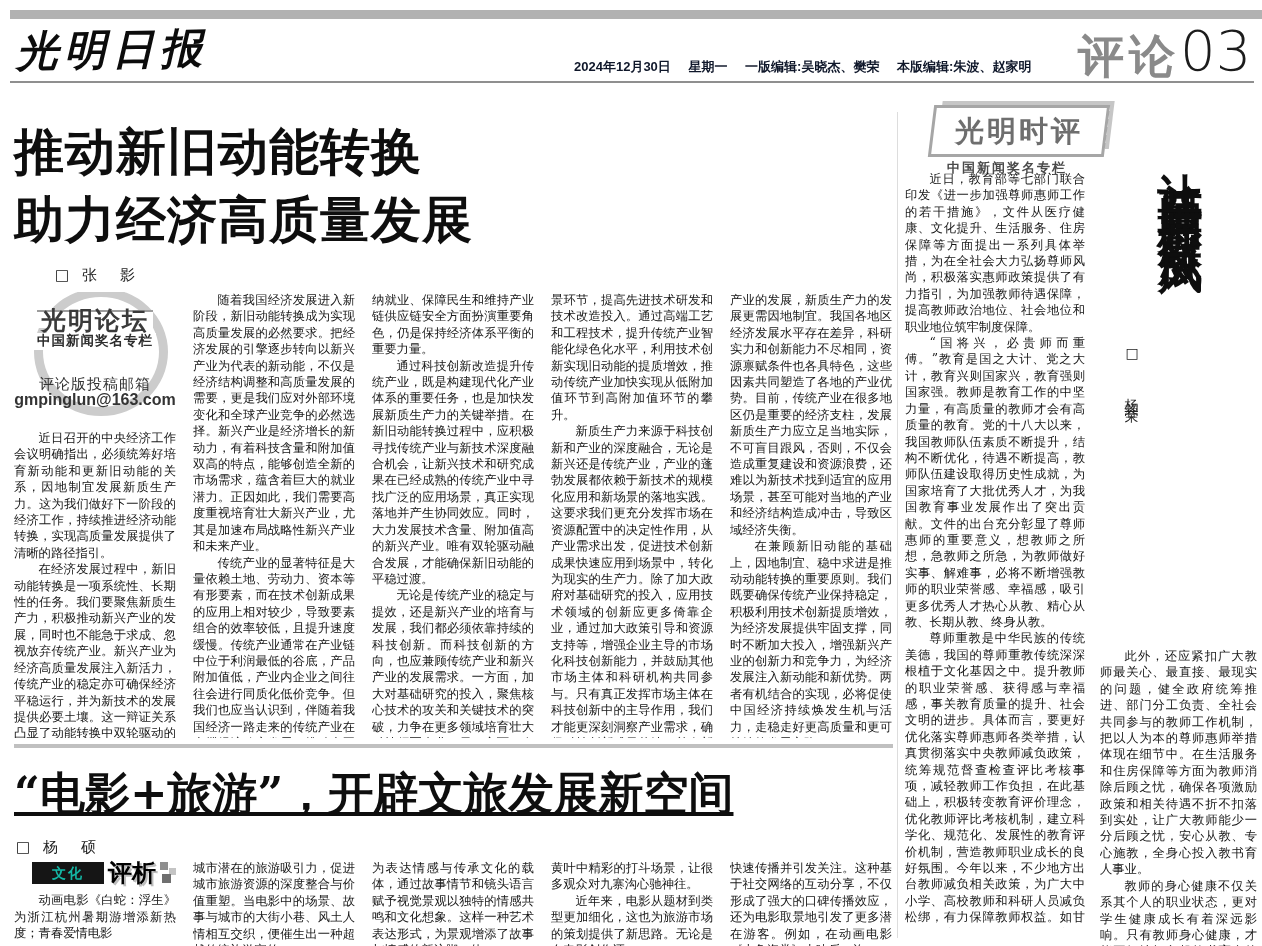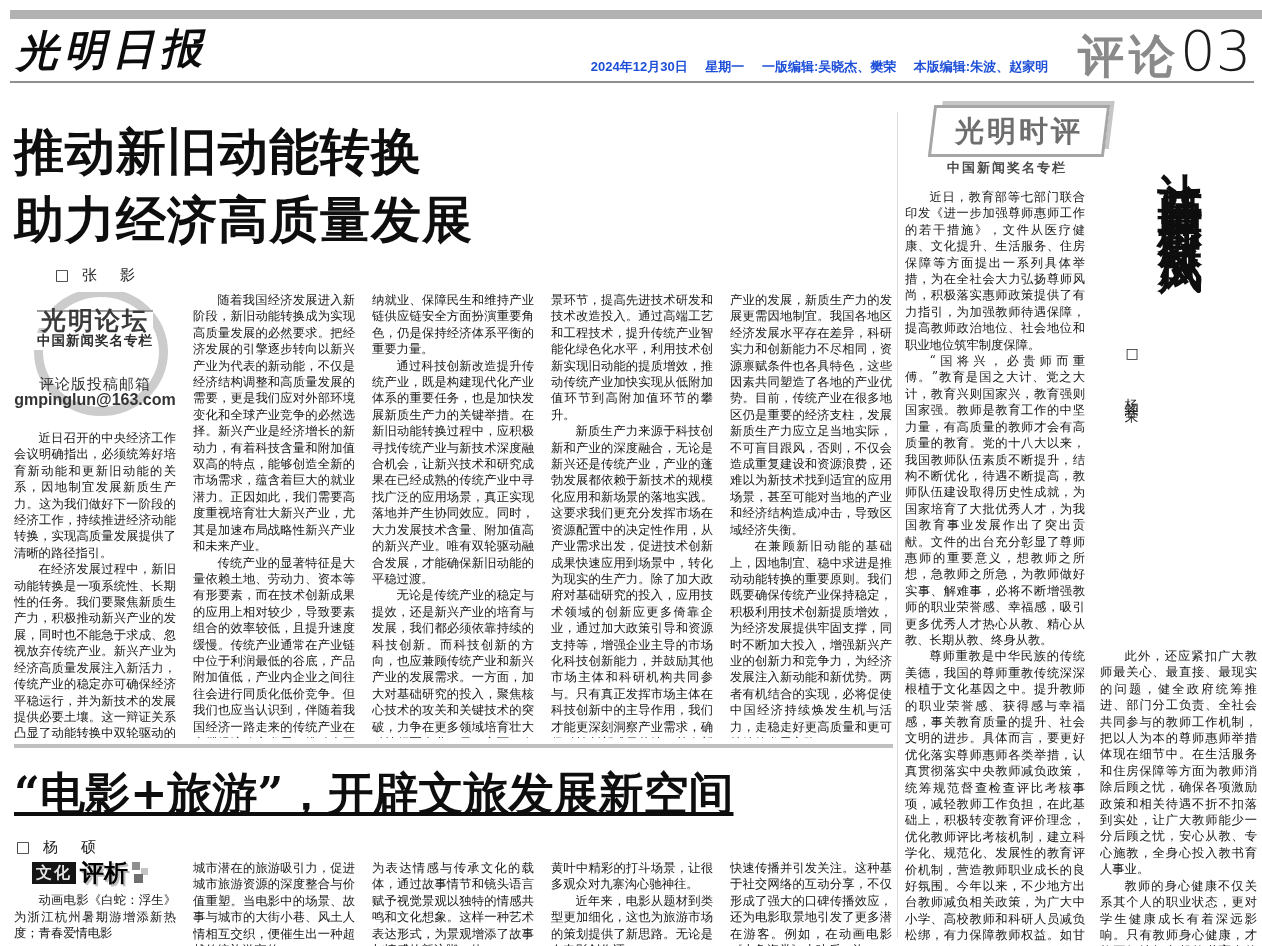--- a/index.html
+++ b/index.html
@@ -3,22 +3,22 @@
 <meta charset="utf-8">
 <style>
   html,body{margin:0;padding:0;background:#e8e8e8;}
   #page{position:relative;width:1262px;height:946px;background:#ffffff;overflow:hidden;
         font-family:"DejaVu Serif","Liberation Serif",serif;color:#1a1a1a;}
   
   .top-bar{position:absolute;left:10px;top:10px;width:1252px;height:9px;background:#b2b2b2;}
   .masthead{position:absolute;left:16px;top:22px;font-size:42px;font-weight:bold;font-style:italic;
             letter-spacing:6px;transform:rotate(-1deg);color:#0c0c0c;}
   .header-rule{position:absolute;left:10px;top:81px;width:1244px;height:2px;background:#8f8f8f;}
-  .header-meta{position:absolute;top:58px;left:560px;width:505px;text-align:center;
-               font-family:"Liberation Sans",sans-serif;font-weight:bold;font-size:13px;color:#1d4ed8;white-space:nowrap;}
+  .header-meta{position:absolute;top:58px;left:560px;width:505px;text-align:left;
+               font-family:"Liberation Sans",sans-serif;font-weight:bold;font-size:13px;color:#0f172a;white-space:nowrap;}
   .header-meta span{margin-left:14px;}
   .section-title{position:absolute;left:1078px;top:26px;font-size:46px;font-weight:bold;color:#8a8a8a;letter-spacing:5px;}
   .page-number{position:absolute;left:1180px;top:18px;font-family:"DejaVu Sans","Liberation Sans",sans-serif;
                font-weight:200;font-size:56px;color:#1c1c1c;}
   
   .cols{display:flex;gap:17px;}
   .col{flex:none;width:162px;overflow:hidden;height:100%;}
   .body-text, .col, .single-col{font-size:12.3px;line-height:16.4px;text-align:justify;color:#161616;}
   .blk{margin:0;text-indent:2em;}
   .blk.noind{text-indent:0;}
@@ -38,37 +38,37 @@
         font-size:13.5px;font-weight:bold;color:#2d2d2d;letter-spacing:1px;}
   .forum-badge .fb-mail-label{position:relative;margin-top:26px;font-size:15px;font-weight:normal;color:#333;letter-spacing:1px;}
   .forum-badge .fb-email{position:relative;font-size:16px;font-weight:bold;color:#333;}
   .main-divider{position:absolute;left:14px;top:744px;width:879px;height:4px;background:#c0c0c0;}
   
   .bottom-headline{position:absolute;left:14px;top:766px;width:880px;font-size:45px;line-height:56px;
                    font-weight:900;color:#0e0e0e;text-decoration:underline;}
   .bottom-byline{position:absolute;left:16px;top:838px;}
   .bottom-cols{position:absolute;left:14px;top:860px;width:879px;height:110px;}
   .culture-badge{display:flex;align-items:center;margin:2px 0 8px 18px;font-family:"DejaVu Serif",serif;}
-  .cb-box{background:#151515;color:#e5e5e5;font-size:16px;font-weight:bold;padding:3px 4px;letter-spacing:2px;}
+  .cb-box{background:#151515;color:#14b8a6;font-size:14px;font-weight:bold;padding:3px 20px;letter-spacing:2px;}
   .cb-rest{font-size:24px;font-weight:bold;color:#000000;text-shadow:2px 2px 0 #bdbdbd;margin-left:4px;}
   .cb-pixels{display:inline-block;margin-left:4px;position:relative;width:16px;height:22px;}
   .cb-pixels i{position:absolute;display:block;}
   .cb-pixels i:nth-child(1){left:0;top:0;width:8px;height:8px;background:#8f8f8f;}
   .cb-pixels i:nth-child(2){left:9px;top:6px;width:7px;height:7px;background:#c4c4c4;}
   .cb-pixels i:nth-child(3){left:2px;top:12px;width:9px;height:9px;background:#6f6f6f;}
   
   .v-rule{position:absolute;left:897px;top:112px;height:826px;width:1px;background:#dddddd;}
   .right-section{position:absolute;left:903px;top:103px;width:356px;height:843px;}
   .times-badge{position:absolute;left:22px;top:2px;width:196px;height:78px;font-family:"Liberation Sans",sans-serif;}
   .times-box{position:absolute;left:6px;top:0;width:170px;height:46px;border:3px solid #a6a6a6;
              transform:skewX(-7deg);box-shadow:6px -6px 0 -2px #c6c6c6;}
   .times-box .tb-title{display:block;text-align:center;margin-top:4px;font-size:29px;font-weight:bold;
              color:#6e6e6e;letter-spacing:3px;transform:skewX(7deg);}
   .times-sub{position:absolute;left:22px;top:54px;font-size:13px;font-weight:bold;color:#4a4a4a;letter-spacing:2px;}
-  .times-col1{position:absolute;left:2px;top:86px;width:180px;height:757px;overflow:hidden;}
+  .times-col1{position:absolute;left:2px;top:68px;width:180px;height:757px;overflow:hidden;}
   .times-title-vertical{position:absolute;left:255px;top:34px;height:512px;writing-mode:vertical-rl;
         text-orientation:upright;font-size:45px;font-weight:900;color:#0e0e0e;letter-spacing:10px;line-height:1;}
   .times-author-vertical{position:absolute;left:220px;top:242px;height:150px;writing-mode:vertical-rl;
         text-orientation:upright;font-size:14px;color:#222;letter-spacing:5px;}
   .times-col2{position:absolute;left:197px;top:545px;width:157px;height:298px;overflow:hidden;}
 </style>
 </head>
 <body>
 
 <div id="page">

